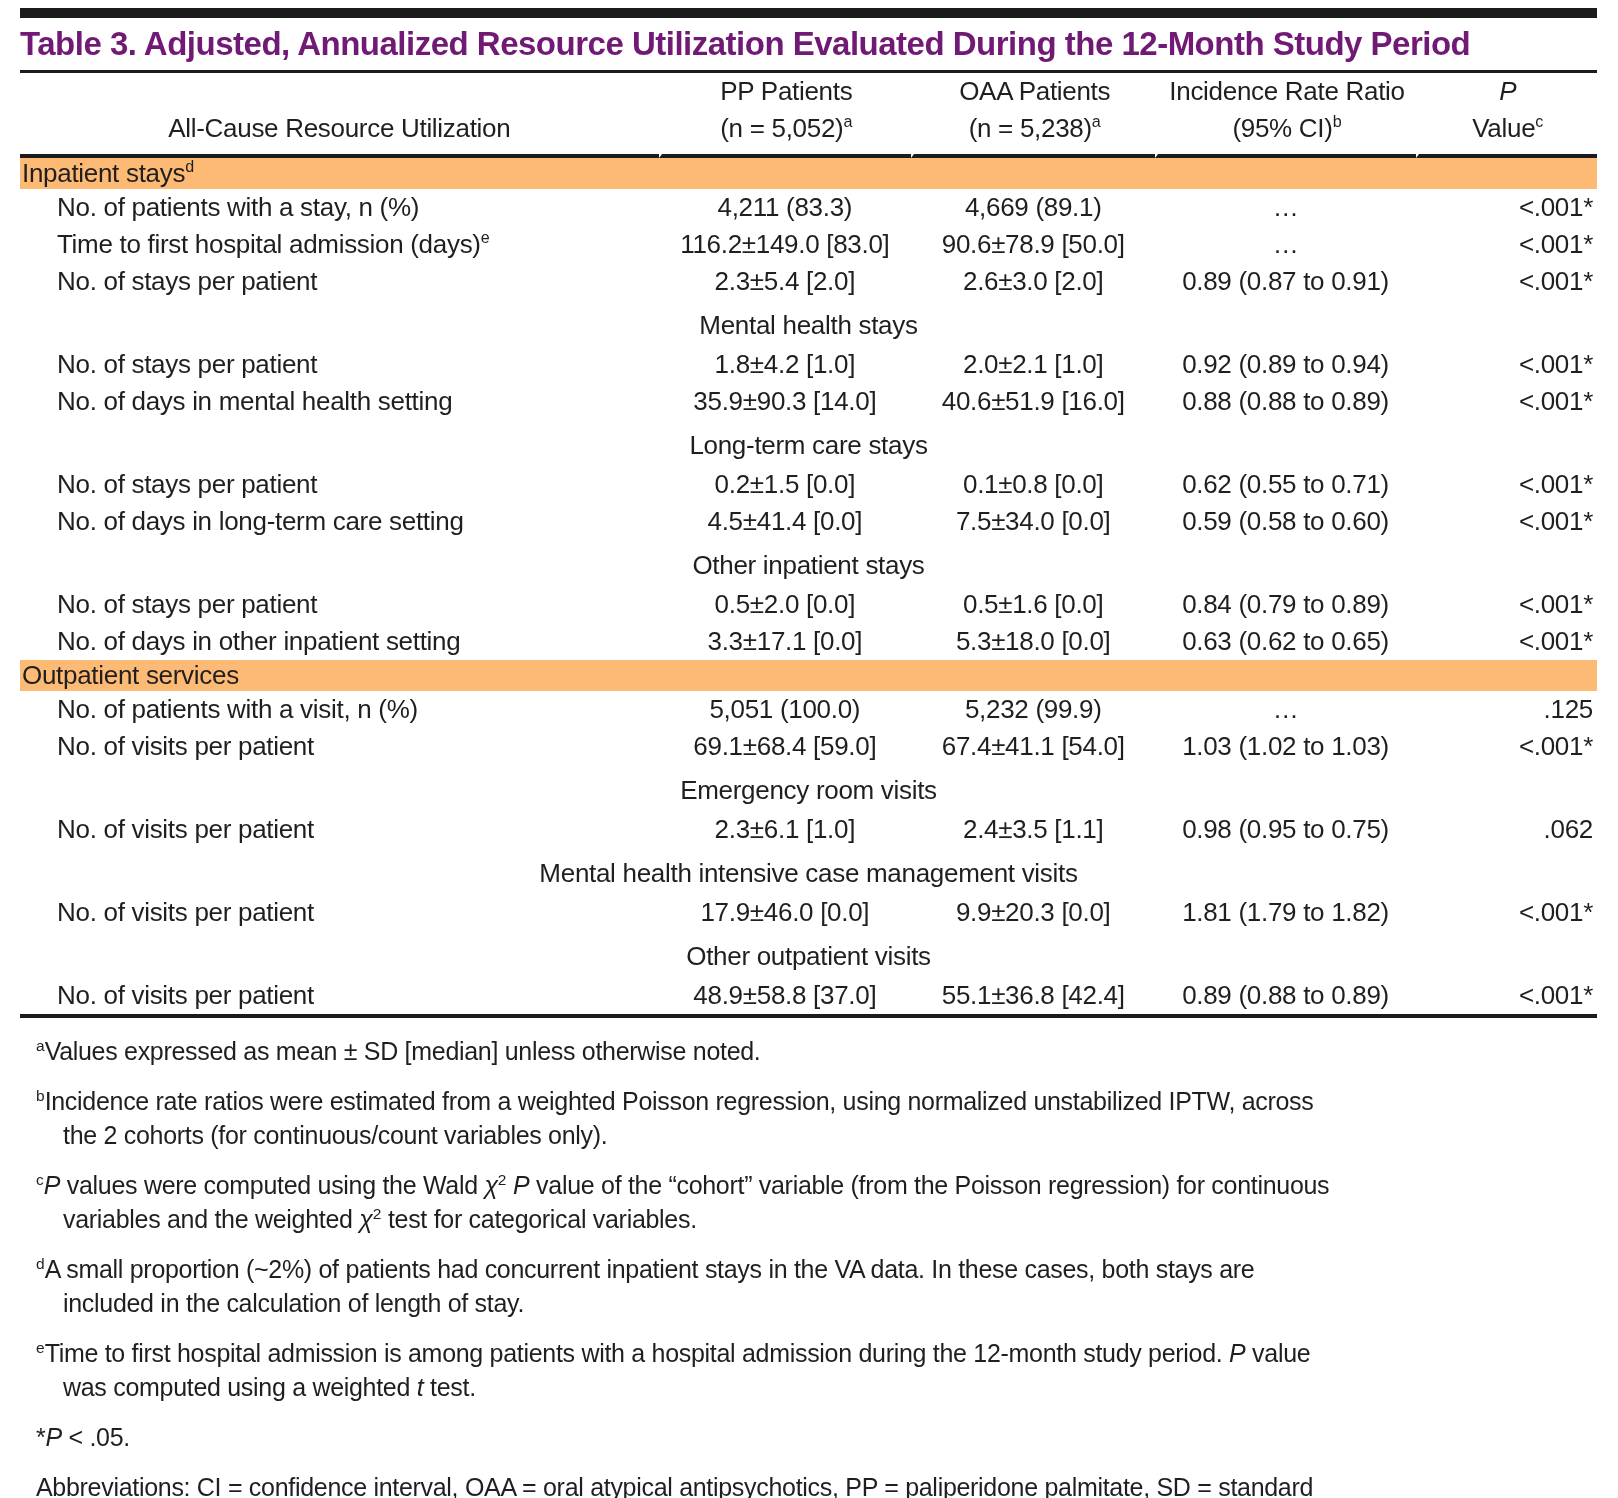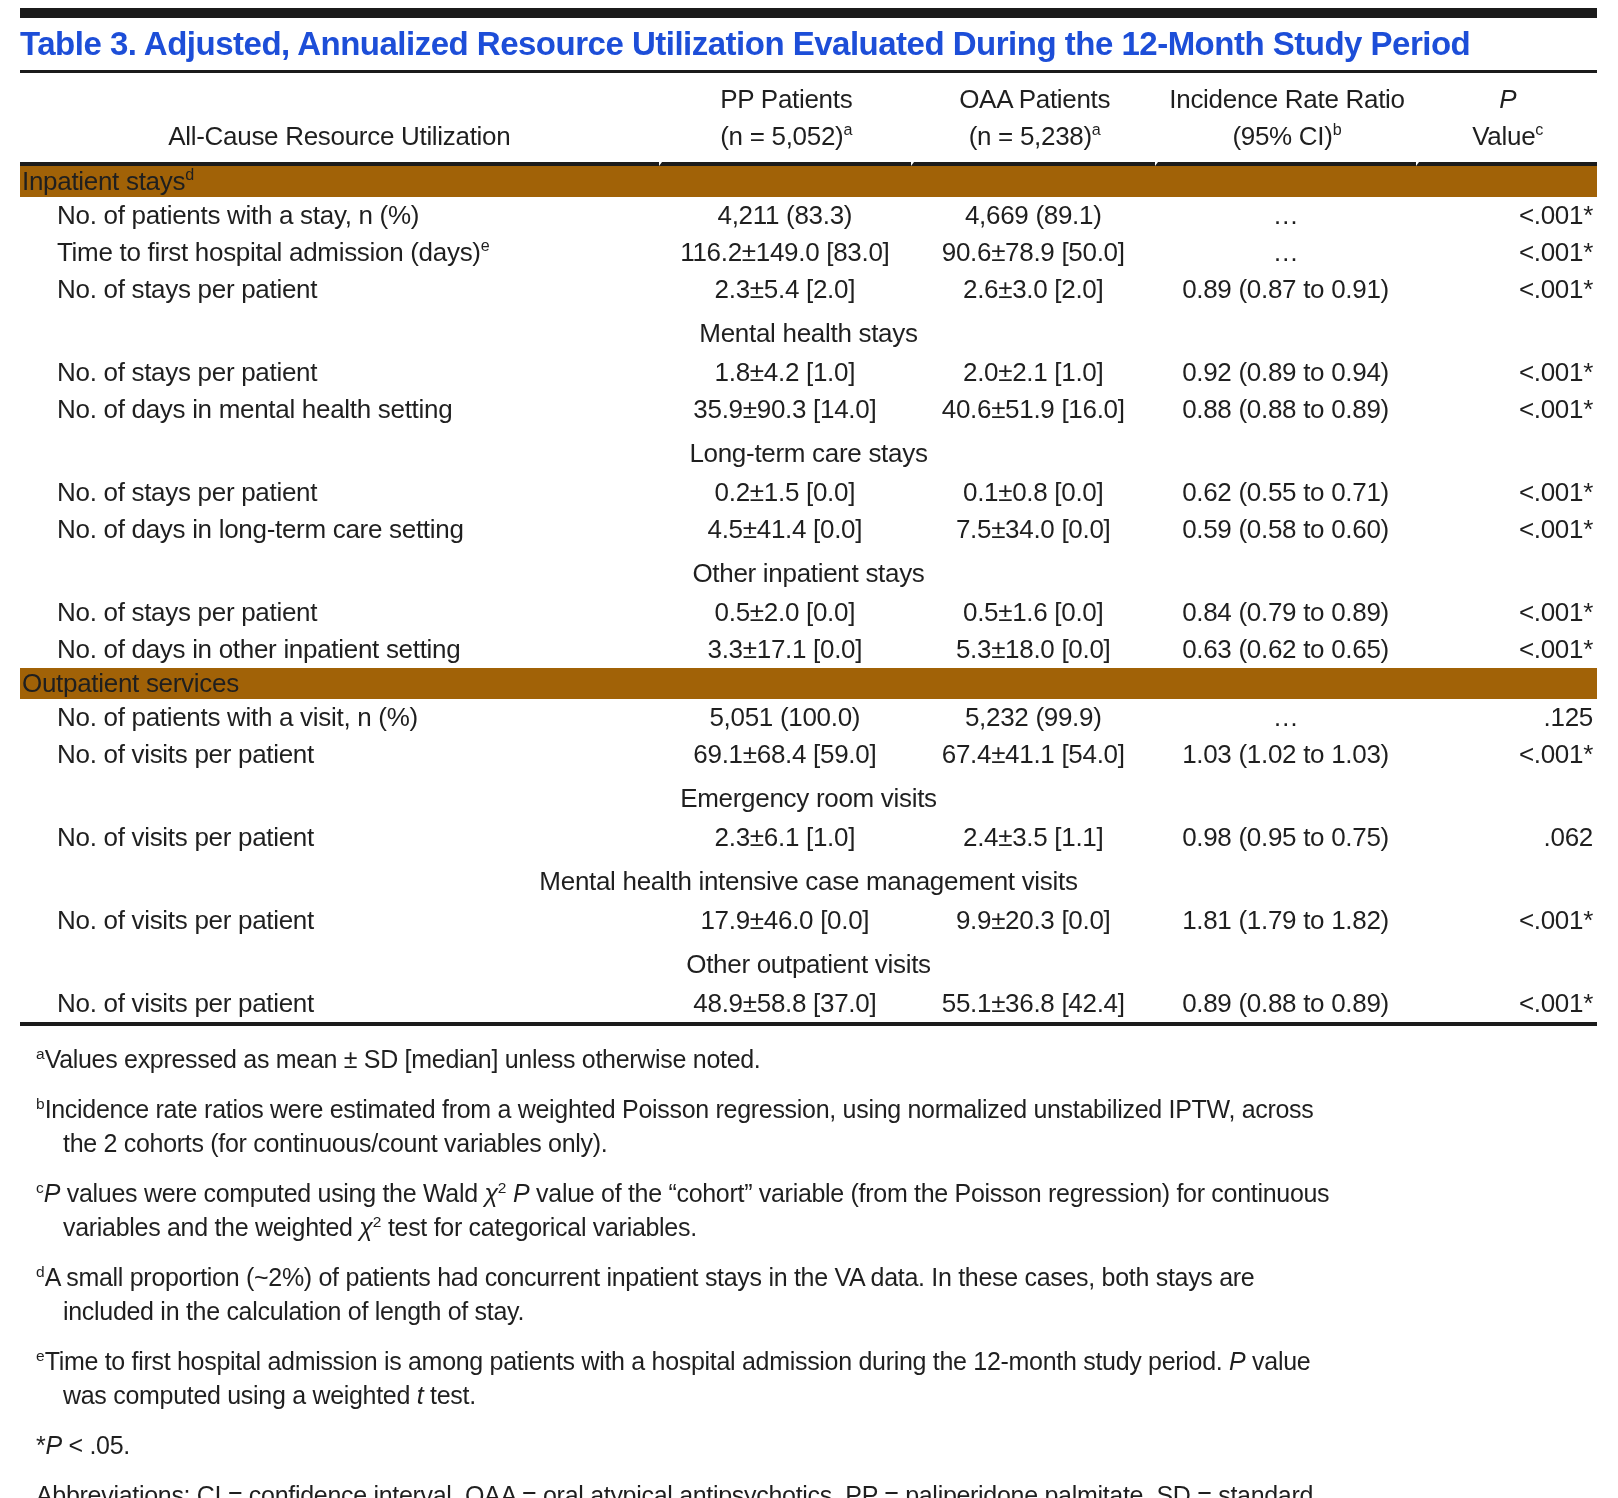--- a/index.html
+++ b/index.html
@@ -5,51 +5,51 @@
   html, body { margin:0; padding:0; background:#ffffff; }
   .page {
     width:1618px; height:1498px; box-sizing:border-box;
     padding:8px 21px 0 20px;
     font-family:"Liberation Sans", sans-serif;
     color:#1f1f1f; overflow:hidden;
   }
   .topbar { height:10px; background:#1b1b1b; }
   .title {
     font-size:33px; font-weight:bold; letter-spacing:-0.5px;
-    margin:7px 0 7px 0; line-height:38px; color:#1d4ed8;
+    margin:7px 0 7px 0; line-height:38px; color:#701a75;
     white-space:nowrap;
   }
   .rule { background:#1b1b1b; }
   .rule-3 { height:3px; }
   .rule-4 { height:4px; }
 
   table {
     width:100%; border-collapse:separate; border-spacing:0;
     font-size:26px; letter-spacing:-0.3px; table-layout:fixed;
   }
   col.w-label { width:40.5%; }
   col.w-pp    { width:16%; }
   col.w-oaa   { width:15.5%; }
   col.w-irr   { width:16.5%; }
   col.w-p     { width:11.5%; }
 
   thead th {
     font-weight:normal; vertical-align:bottom; text-align:center;
-    padding:8px 0 7px 0; line-height:37px;
+    padding:0 0 7px 0; line-height:37px;
     border-bottom:4px solid #1b1b1b;
   }
   thead th + th { border-left:3px solid #ffffff; }
   thead th.c-label { text-align:center; }
 
   tbody td { height:37px; padding:0; vertical-align:middle; white-space:nowrap; }
   td.c-label { text-align:left; padding-left:37px; }
   td.c-pp, td.c-oaa, td.c-irr { text-align:center; }
   td.c-p { text-align:right; padding-right:4px; }
   td.section      { text-align:center; height:41px; vertical-align:bottom; padding-bottom:5px; }
-  td.section-gray { background:#a16207; height:28px; text-align:left; vertical-align:middle; padding-left:2px; }
+  td.section-gray { background:#fdba74; height:28px; text-align:left; vertical-align:middle; padding-left:2px; }
 
   sup { font-size:62%; vertical-align:super; letter-spacing:0; line-height:0; }
 
   .footnotes { margin-top:8px; font-size:25px; line-height:34px; letter-spacing:-0.3px; }
   .footnote { margin:16px; padding-left:27px; text-indent:-27px; }
   i { font-style:italic; }
 </style>
 </head>
 <body>
 

